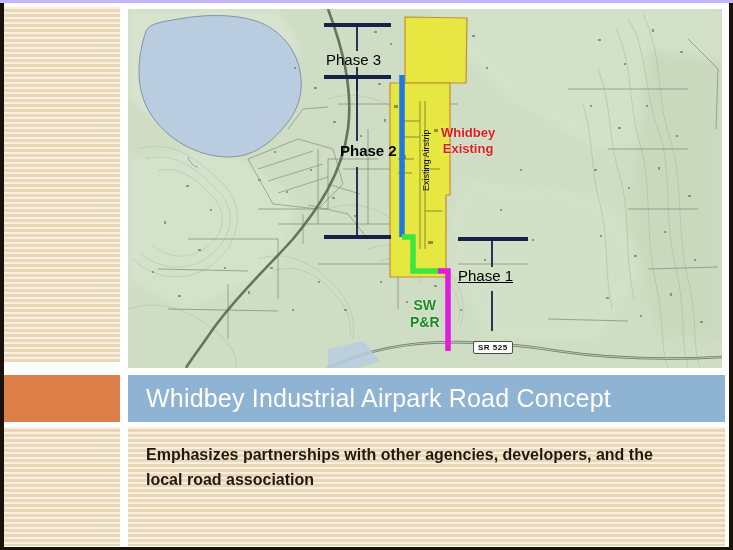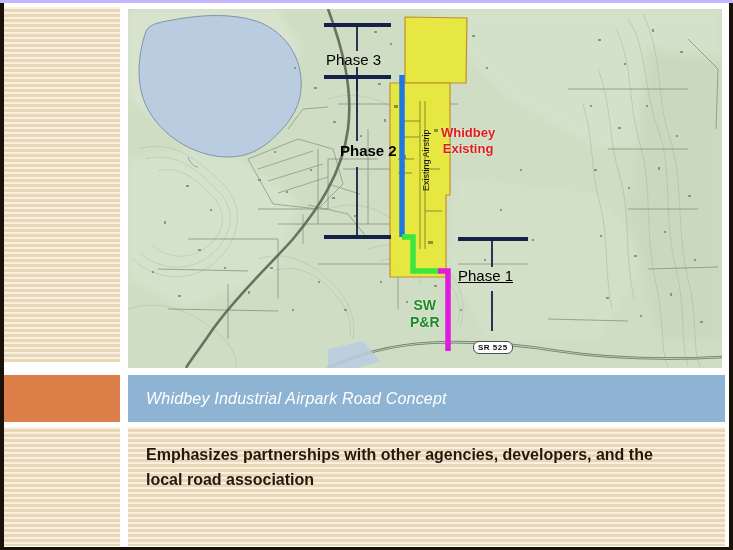--- a/index.html
+++ b/index.html
@@ -68,26 +68,25 @@
   #title-bar {
     position: absolute;
     left: 128px; top: 372px;
     width: 597px; height: 47px;
     background: #8fb3d3;
     display: flex;
     align-items: center;
   }
   #title-text {
     color: #ffffff;
-    font-size: 16px;
+    font-size: 25px;
     font-weight: 400;
     letter-spacing: 0.2px;
     padding-left: 18px;
     white-space: nowrap;
-    font-style: italic;
   }
 
   
   #body-panel {
     position: absolute;
     left: 128px; top: 424px;
     width: 597px; height: 119px;
   }
   #body-text {
     position: absolute;
@@ -391,21 +390,21 @@
       <span>Existing</span>
     </div>
 
     <div class="map-label" id="lbl-airstrip" style="left:303px; top:172px;">Existing Airstrip</div>
 
     <div class="map-label" id="lbl-pnr" style="left:282px; top:288px;">
       <span>SW</span><br>
       <span>P&amp;R</span>
     </div>
 
-    <div class="map-label" id="lbl-sr525" style="left:345px; top:332px;border-radius:6px;">SR 525</div>
+    <div class="map-label" id="lbl-sr525" style="left:345px; top:332px;">SR 525</div>
   </div>
 
   <div id="title-bar">
     <div id="title-text">Whidbey Industrial Airpark Road Concept</div>
   </div>
 
   <div id="body-panel" class="beige">
     <div id="body-text">Emphasizes partnerships with other agencies, developers, and the local road association</div>
   </div>
 

